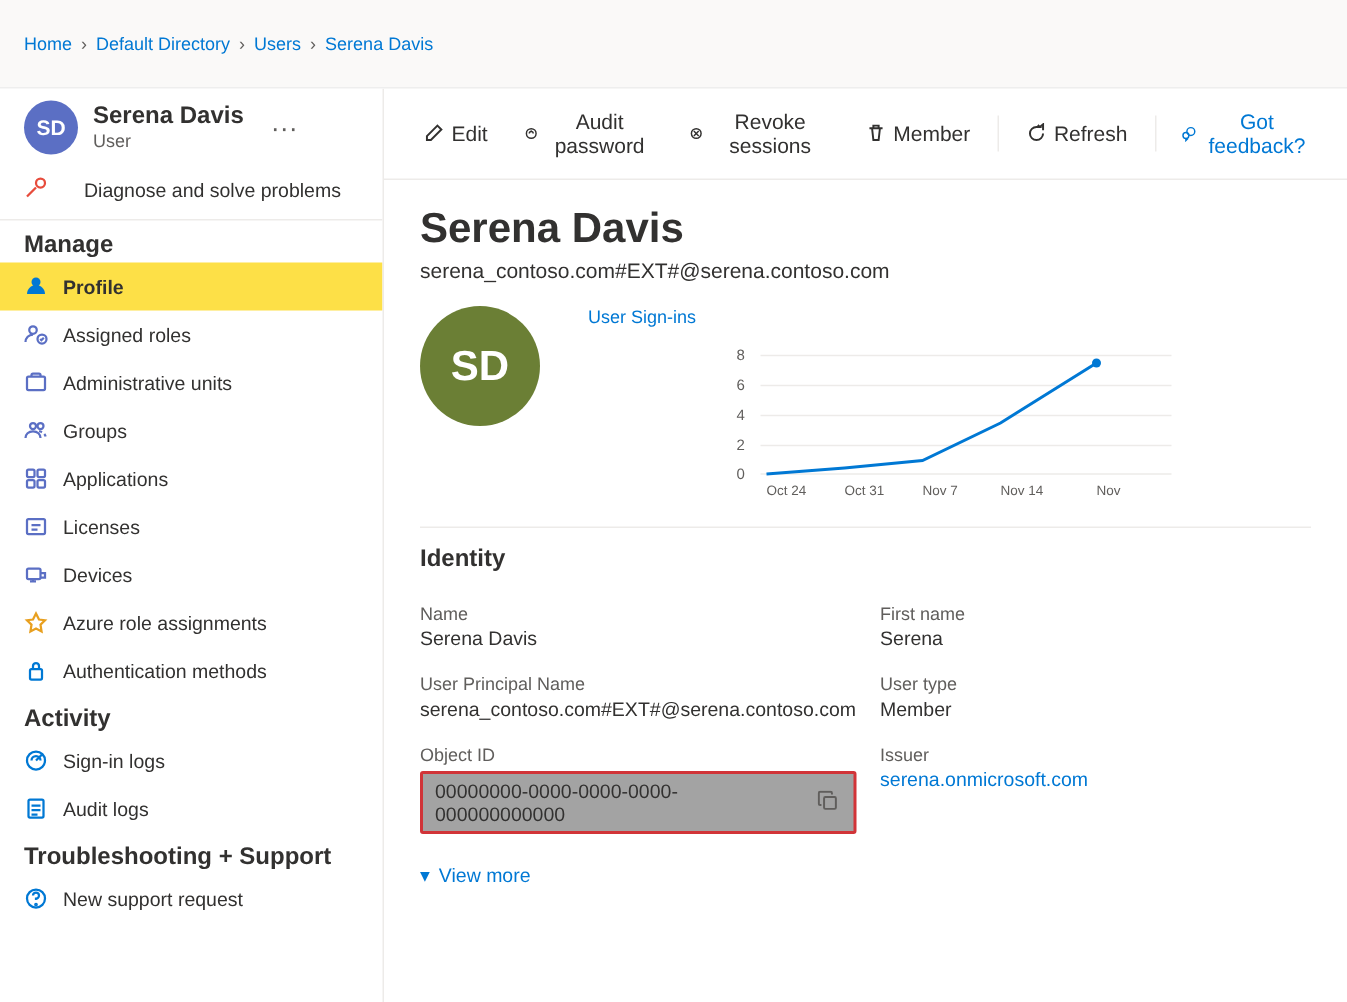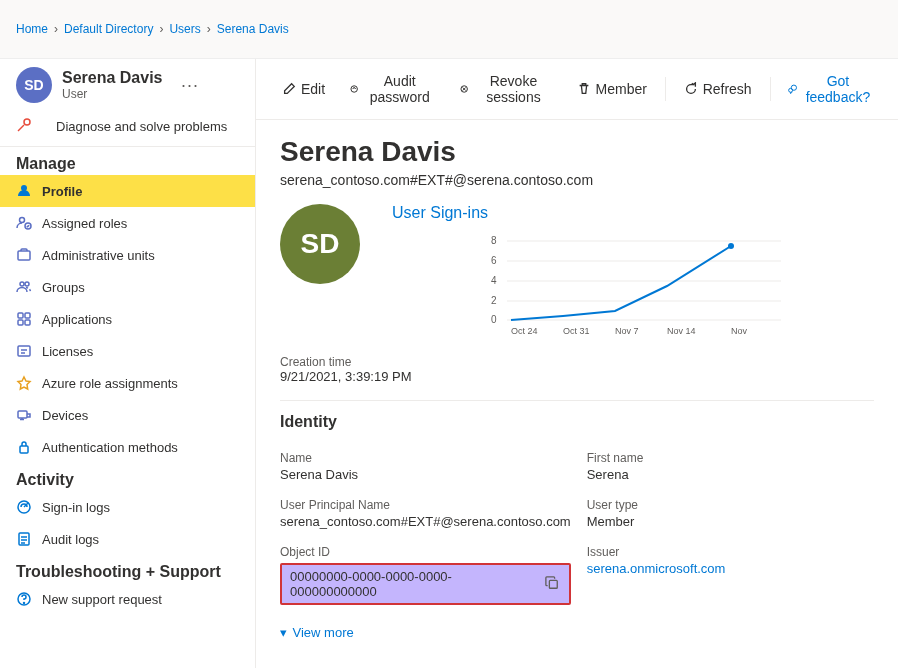--- a/index.html
+++ b/index.html
@@ -33,38 +33,38 @@
     
     .profile-content { padding: 16px 24px; flex: 1; }
     .profile-name { font-size: 28px; font-weight: 600; color: #323130; margin-bottom: 4px; }
     .profile-email { font-size: 14px; color: #323130; margin-bottom: 16px; }
 
     .profile-top { display: flex; gap: 32px; margin-bottom: 16px; align-items: flex-start; }
     .avatar-large { width: 80px; height: 80px; border-radius: 50%; background: #6b7f35; display: flex; align-items: center; justify-content: center; color: #fff; font-size: 28px; font-weight: 600; flex-shrink: 0; }
 
     
     .chart-area { flex: 1; min-height: 130px; }
-    .chart-title { font-size: 16px; color: #0078d4; margin-bottom: 4px; }
+    .chart-title { font-size: 12px; color: #0078d4; margin-bottom: 4px; }
     .chart-svg { width: 100%; height: 110px; }
 
     .creation-time { margin-bottom: 16px; }
     .creation-time-label { font-size: 12px; color: #605e5c; }
     .creation-time-value { font-size: 13px; color: #323130; }
 
     .divider { border: none; border-top: 1px solid #edebe9; margin: 12px 0; }
 
     .section-title { font-size: 16px; font-weight: 600; color: #323130; margin-bottom: 20px; }
 
     .identity-grid { display: grid; grid-template-columns: 1fr 1fr; gap: 16px; }
     .field-group { display: flex; flex-direction: column; gap: 2px; }
     .field-label { font-size: 12px; color: #605e5c; }
     .field-value { font-size: 13px; color: #323130; }
     .field-value.link { color: #0078d4; cursor: pointer; text-decoration: none; }
 
-    .object-id-box { display: flex; align-items: center; border: 2px solid #d13438; border-radius: 2px; padding: 4px 8px; background: #c4b5fd; gap: 8px; margin-top: 2px; }
+    .object-id-box { display: flex; align-items: center; border: 2px solid #d13438; border-radius: 2px; padding: 4px 8px; background: #a3a3a3; gap: 8px; margin-top: 2px; }
     .object-id-value { font-size: 13px; color: #323130; flex: 1; }
     .copy-btn { background: none; border: none; cursor: pointer; color: #605e5c; padding: 2px; }
     .copy-btn svg { width: 14px; height: 14px; }
 
     .view-more { display: flex; align-items: center; gap: 6px; color: #0078d4; cursor: pointer; font-size: 13px; margin-top: 16px; padding-top: 4px; }
 
     .diagnose-item { display: flex; align-items: center; gap: 24px; padding: 10px 16px; cursor: pointer; color: #323130; font-size: 13px; border-bottom: 1px solid #edebe9; }
 
     .manage-label { padding: 8px 16px 2px; font-size: 16px; font-weight: 700; color: #323130; }
 
@@ -171,36 +171,36 @@
         <svg viewBox="0 0 16 16" width="16" height="16" fill="none" stroke="#5b6fc4" stroke-width="1.5">
             <rect x="2" y="3" width="12" height="10" rx="1"></rect>
             <path d="M5 7h6M5 10h4"></path>
           </svg>
       </span>
       <span>Licenses</span>
     </div>
 
     <div class="sidebar-item">
       <span class="icon">
-        <svg viewBox="0 0 16 16" width="16" height="16" fill="none" stroke="#e8a020" stroke-width="1.5">
-            <polygon points="8,2 10,6 14,6.5 11,9.5 11.7,14 8,12 4.3,14 5,9.5 2,6.5 6,6"></polygon>
-          </svg>
-      </span>
-      <span>Azure role assignments</span>
-    </div>
-
-    <div class="sidebar-item">
-      <span class="icon">
         <svg viewBox="0 0 16 16" width="16" height="16" fill="none" stroke="#5b6fc4" stroke-width="1.5">
             <rect x="2" y="4" width="9" height="7" rx="1"></rect>
             <path d="M11 7h3v3h-3"></path>
             <path d="M6 11v1.5M4 12.5h4"></path>
           </svg>
       </span>
       <span>Devices</span>
+    </div>
+
+    <div class="sidebar-item">
+      <span class="icon">
+        <svg viewBox="0 0 16 16" width="16" height="16" fill="none" stroke="#e8a020" stroke-width="1.5">
+            <polygon points="8,2 10,6 14,6.5 11,9.5 11.7,14 8,12 4.3,14 5,9.5 2,6.5 6,6"></polygon>
+          </svg>
+      </span>
+      <span>Azure role assignments</span>
     </div>
 
     <div class="sidebar-item">
       <span class="icon">
         <svg viewBox="0 0 16 16" width="16" height="16" fill="none" stroke="#0078d4" stroke-width="1.5">
             <rect x="4" y="7" width="8" height="7" rx="1"></rect>
             <path d="M6 7V5a2 2 0 0 1 4 0v2"></path>
           </svg>
       </span>
       <span>Authentication methods</span>
@@ -324,24 +324,20 @@
             <text x="184" y="108" font-size="9" fill="#605e5c">Nov 14</text>
             <text x="248" y="108" font-size="9" fill="#605e5c">Nov</text>
 
             <polyline points="28,94 80,90 132,85 184,60 248,20" fill="none" stroke="#0078d4" stroke-width="2"></polyline>
 
             <circle cx="248" cy="20" r="3" fill="#0078d4"></circle>
           </svg>
         </div>
       </div>
 
-      <div class="creation-time">
-        <div class="creation-time-label">Creation time</div>
-        <div class="creation-time-value">9/21/2021, 3:39:19 PM</div>
-      </div>
 
       <hr class="divider">
 
       <div class="section-title">Identity</div>
 
       <div class="identity-grid">
 
         <div class="field-group">
           <span class="field-label">Name</span>
           <span class="field-value">Serena Davis</span>

